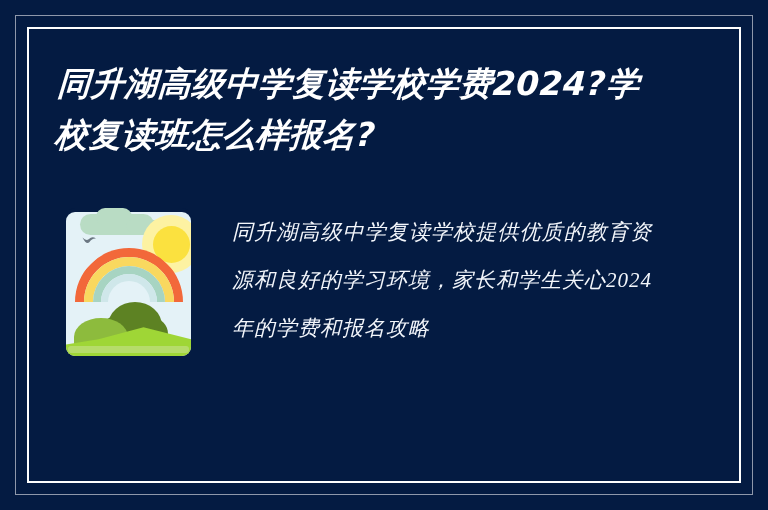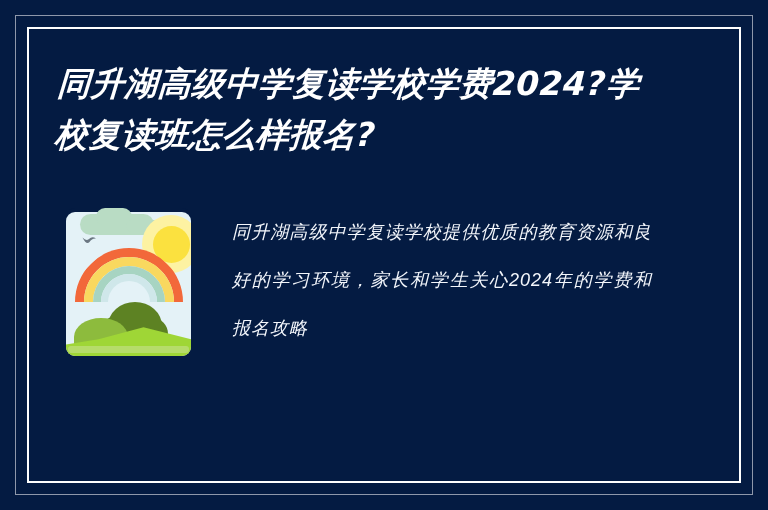--- a/index.html
+++ b/index.html
@@ -182,22 +182,22 @@
     border-radius: 3px;
   }
 
   
   .body-copy {
     position: absolute;
     left: 232px;
     top: 208px;
     width: 420px;
     color: #f3f6fb;
-    font-family: Liberation Sans, sans-serif;
-    font-size: 18px;
+    font-family: Liberation Serif, serif;
+    font-size: 21px;
     font-style: italic;
     line-height: 48px;
     letter-spacing: 1px;
     text-align: justify;
   }
 </style>
 </head>
 <body>
 
 <div id="poster">

